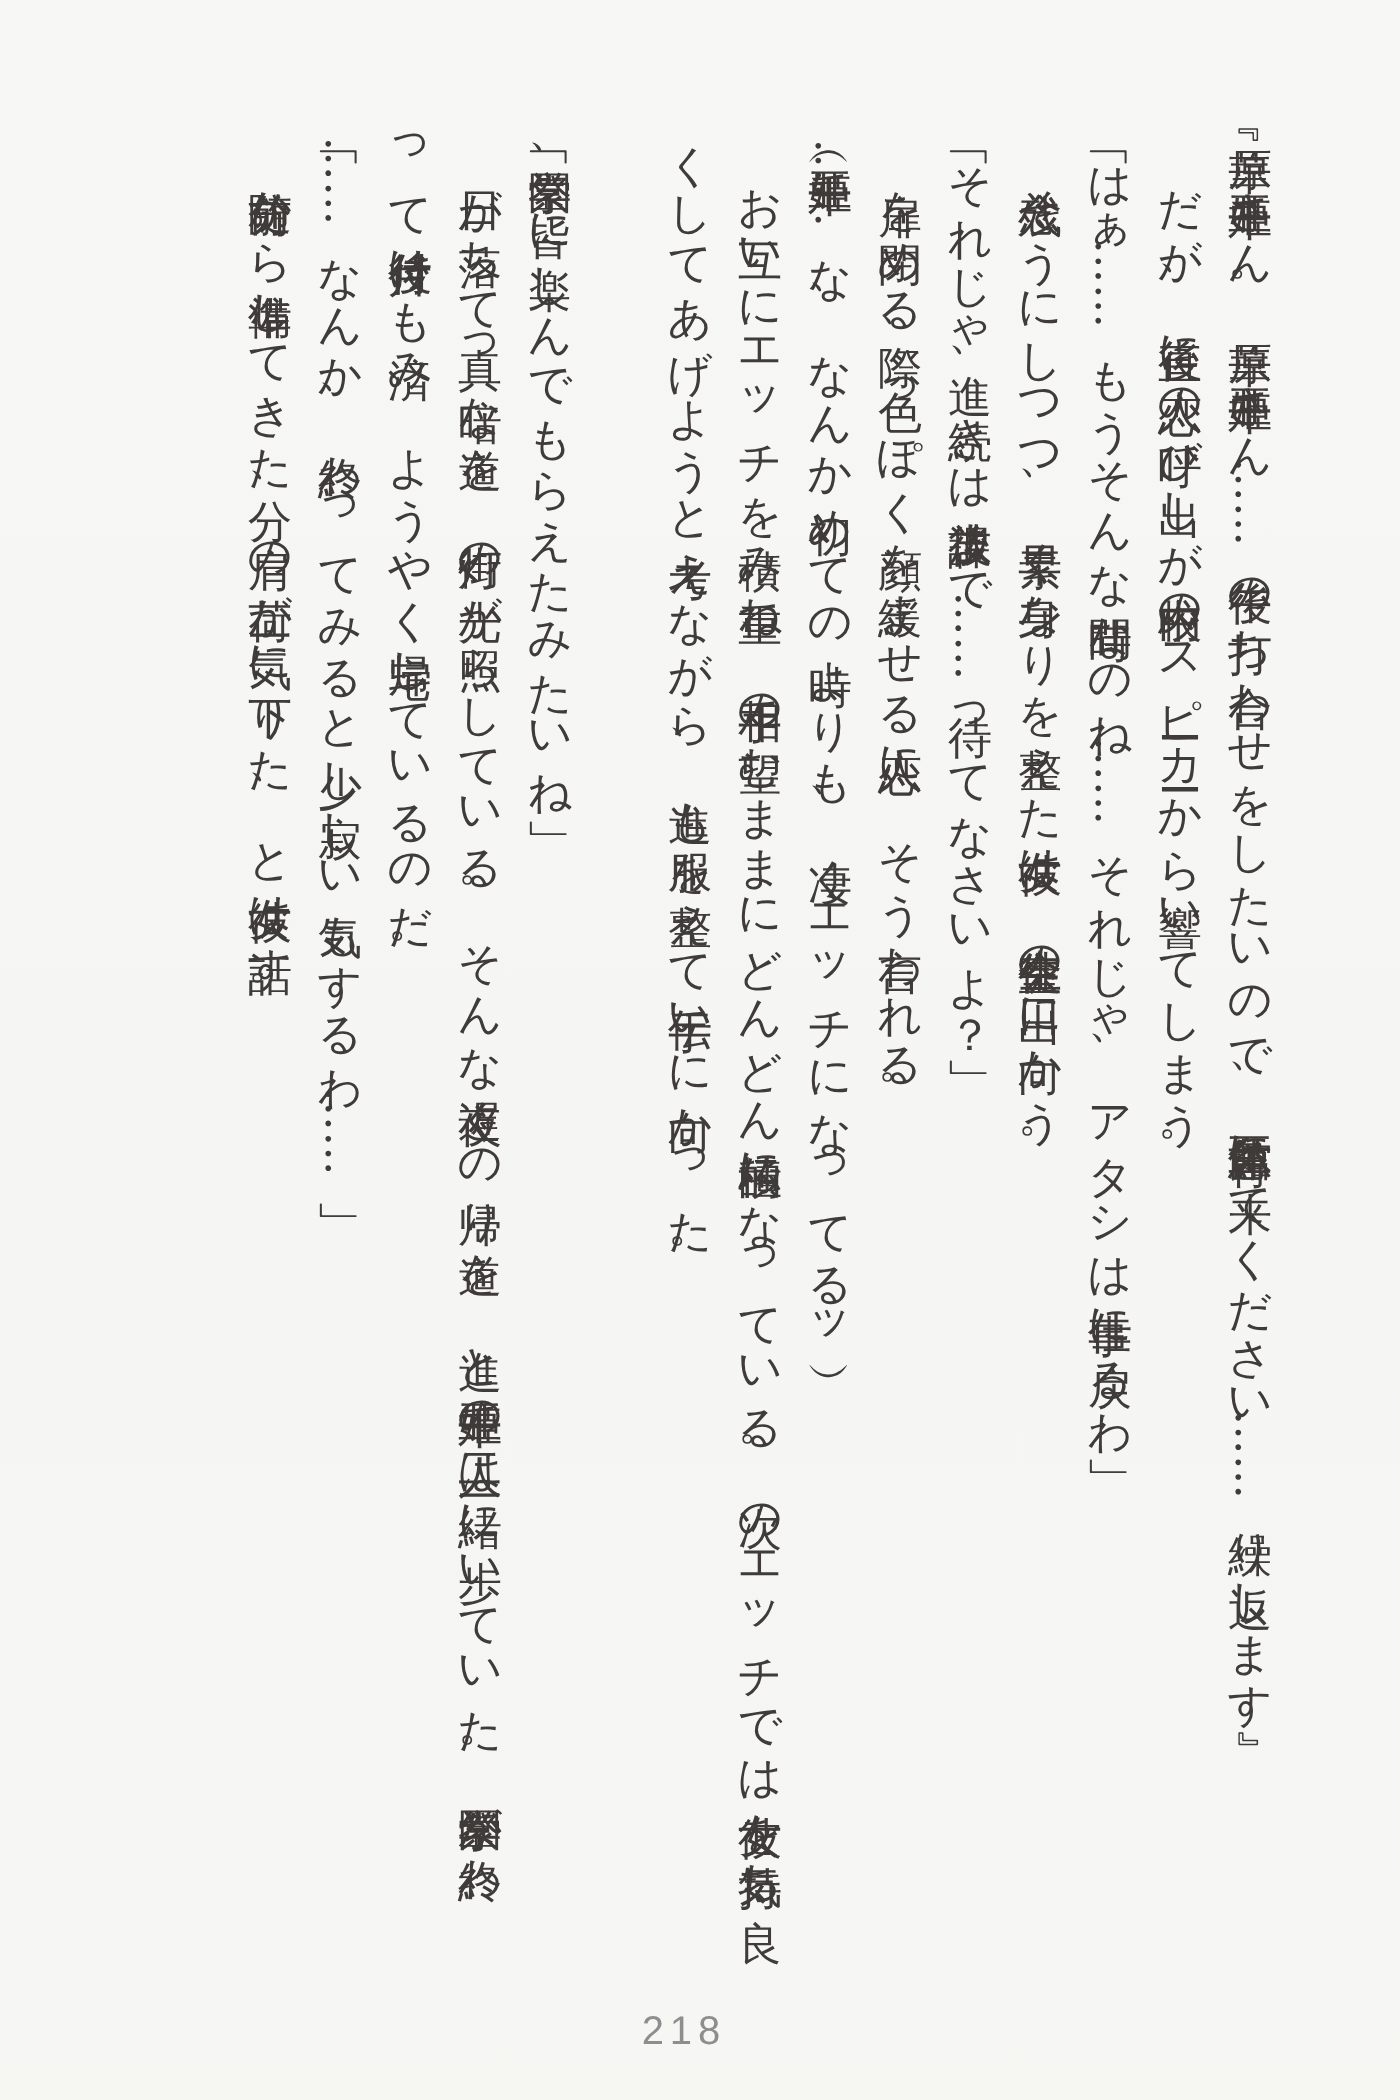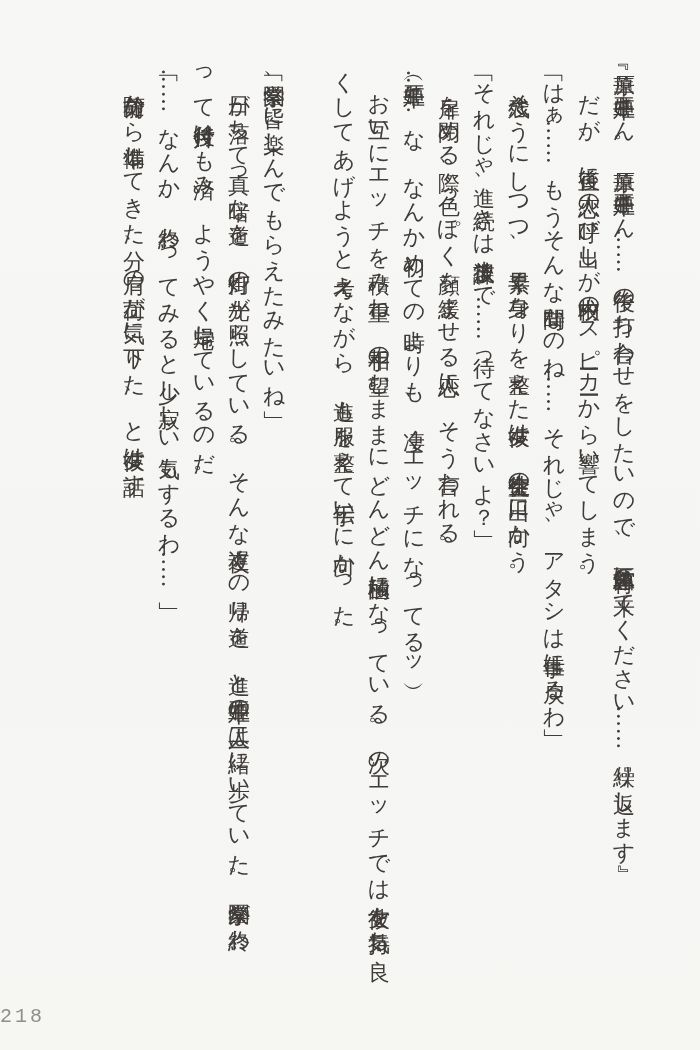--- a/index.html
+++ b/index.html
@@ -39,21 +39,22 @@
   .p-narration   { text-indent: 1em; }
   .p-dialogue,
   .p-thought     { text-indent: 0.5em; }
   .p-announcement{ text-indent: 0; }
   .p-scene-break { min-width: 35px; }
   .page-number {
     position: absolute;
     left: 0;
     width: 684px;
     top: 1005px;
-    font-family: Liberation Mono, monospace;
+    text-align: center;
+    font-family: Liberation Sans, sans-serif;
     font-size: 20px;
     letter-spacing: 3px;
     color: #8e8e8e;
   }
 </style>
 </head>
 <body>
 
 <div class="book-page">
   <div class="vertical-text-block">

